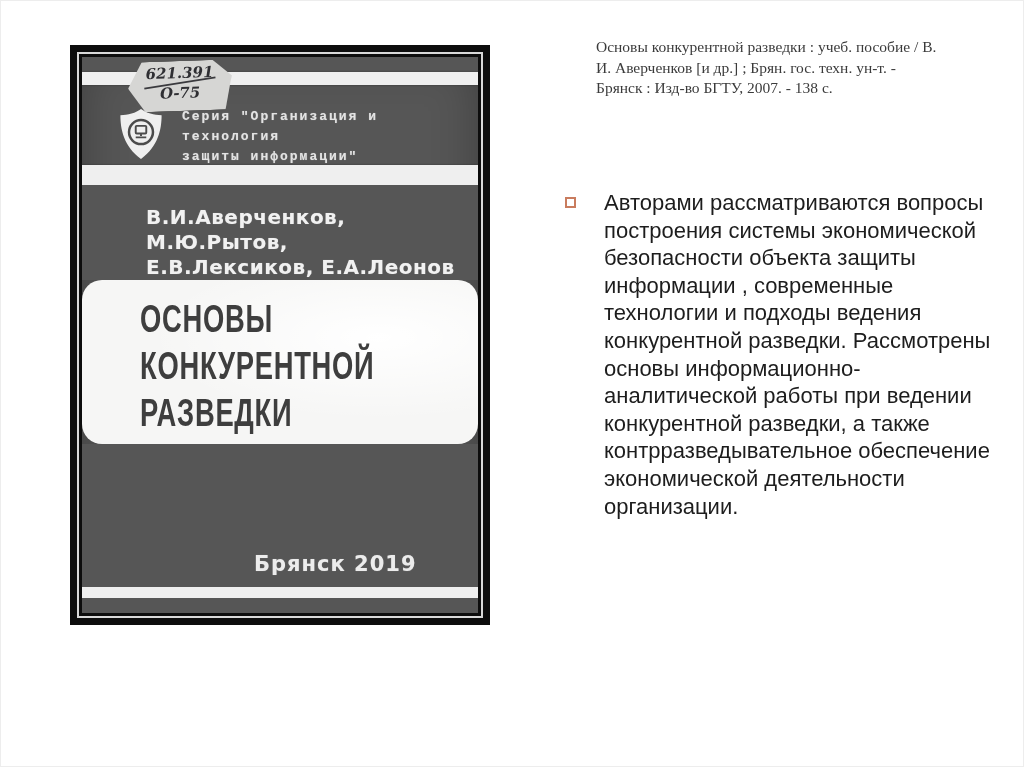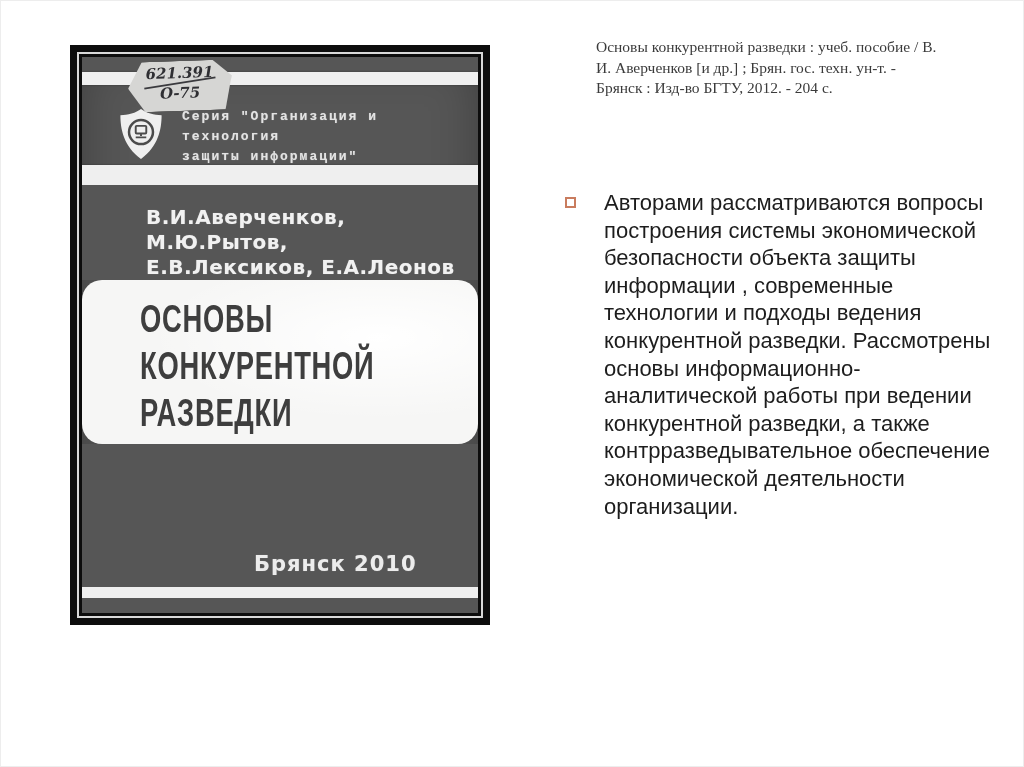--- a/index.html
+++ b/index.html
@@ -221,39 +221,39 @@
 Е.В.Лексиков, Е.А.Леонов</div>
         </div>
 
         <div class="title-area">
           <div class="book-title">ОСНОВЫ
 КОНКУРЕНТНОЙ
 РАЗВЕДКИ</div>
         </div>
 
         <div class="band imprint-band">
-          <div class="imprint">Брянск 2010</div>
+          <div class="imprint">Брянск 2019</div>
         </div>
 
         <div class="stripe stripe-3"></div>
         <div class="band band-foot"></div>
 
         <div class="sticker">
           <div class="call-num">621.391</div>
           <div class="frac-line"></div>
           <div class="call-num">О-75</div>
         </div>
 
       </div>
     </div>
   </figure>
 
   <div class="citation">Основы конкурентной разведки : учеб. пособие / В.
 И. Аверченков [и др.] ; Брян. гос. техн. ун-т. -
-Брянск : Изд-во БГТУ, 2012. - 204 с.</div>
+Брянск : Изд-во БГТУ, 2007. - 138 с.</div>
 
   <div class="content-item">
     <span class="bullet-square"></span>
     <div class="item-text">Авторами рассматриваются вопросы
 построения системы экономической
 безопасности объекта защиты
 информации , современные
 технологии и подходы ведения
 конкурентной разведки. Рассмотрены
 основы информационно-

